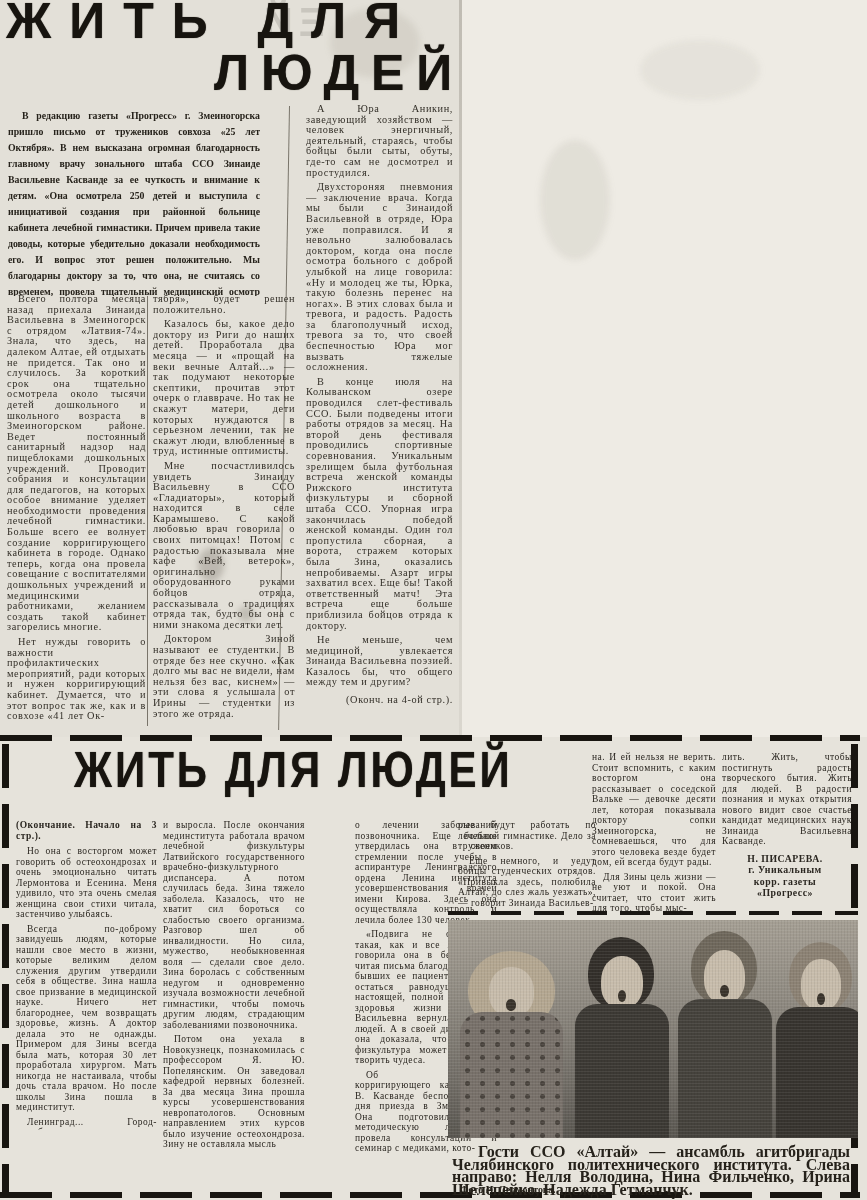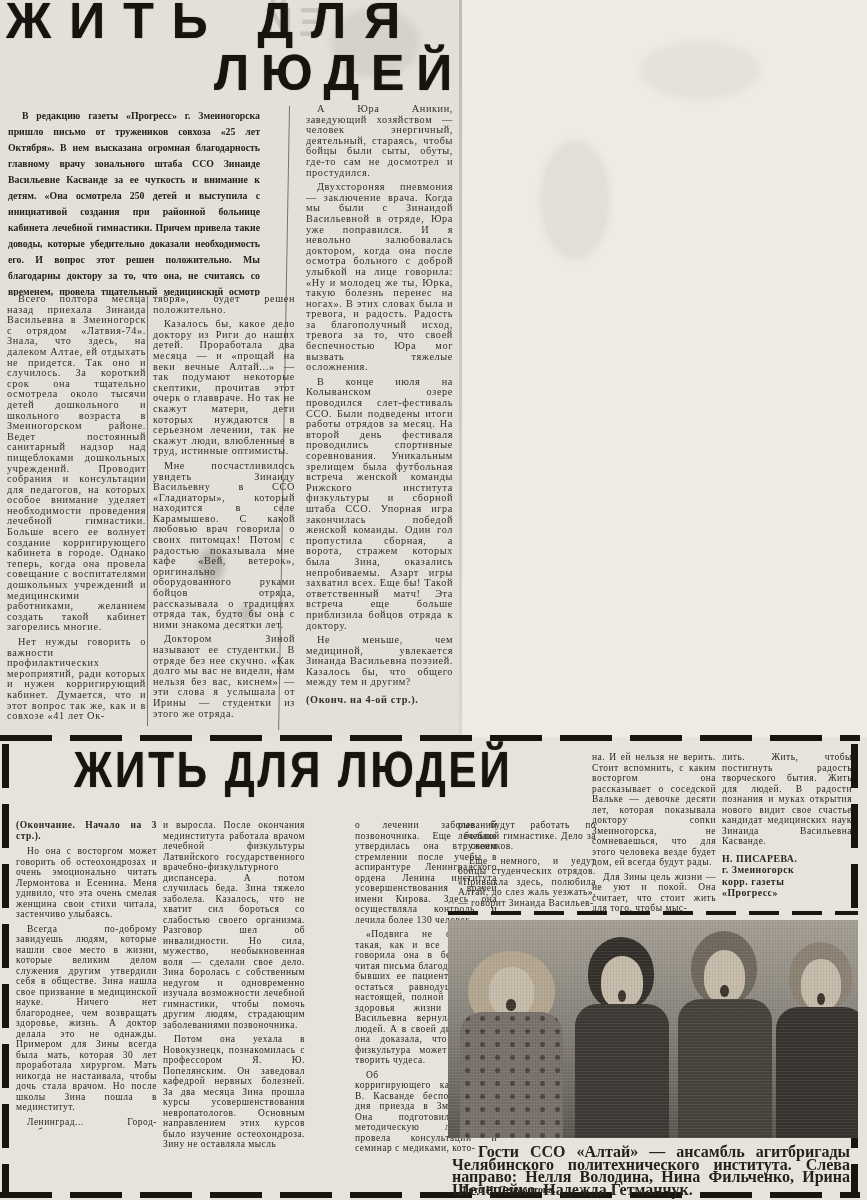--- a/index.html
+++ b/index.html
@@ -27,32 +27,32 @@
   .col{position:absolute;overflow:hidden;text-align:justify;}
   .para{margin:0 0 4px 0;text-indent:11px;text-align:justify;}
   .para.cont{text-indent:0;}
   .intro{left:8px;top:108px;width:252px;height:188px;font-weight:bold;
          font-size:9.8px;line-height:16px;color:#26221b;}
   .intro .para{text-indent:14px;margin-bottom:2px;}
   .tcol{font-size:10.3px;line-height:10.6px;letter-spacing:.6px;color:#332f28;}
   .top-col1{left:7px;top:294px;width:139px;height:436px;}
   .top-col2{left:153px;top:294px;width:142px;height:436px;}
   .top-col3{left:306px;top:104px;width:147px;height:628px;}
-  .note{font-weight:bold;text-indent:0;text-align:left;margin-top:7px;}
+  .note{font-weight:normal;text-indent:0;text-align:right;margin-top:7px;}
   .bcol{font-size:9.5px;line-height:10.5px;letter-spacing:.5px;color:#2a2620;}
   .b-col1{left:16px;top:820px;width:141px;height:310px;}
   .b-col2{left:163px;top:820px;width:142px;height:372px;}
   .b-col3{left:311px;top:820px;width:142px;height:372px;margin-left:44px;}
   .b-col4{left:458px;top:820px;width:138px;height:92px;}
   .b-col5{left:592px;top:752px;width:124px;height:162px;}
   .b-col6{left:722px;top:752px;width:130px;height:176px;}
   .lead{font-weight:bold;text-indent:0;margin-bottom:5px;}
   .signature{margin-top:6px;font-weight:bold;text-align:right;font-size:9.8px;
              line-height:11.5px;padding-right:4px;}
-  .sig-line{text-align:left;}
+  .sig-line{text-align:center;}
   
   .vrule{position:absolute;width:1px;background:#79746a;}
   .vrule-a{left:289px;top:106px;height:624px;transform:rotate(1deg);transform-origin:top;}
   .vrule-b{left:147px;top:296px;height:430px;}
   .dash-h{position:absolute;height:6px;
           background-image:repeating-linear-gradient(90deg,#181510 0 52px,rgba(0,0,0,0) 52px 70px);}
   .dash-h2{position:absolute;height:4px;
           background-image:repeating-linear-gradient(90deg,#1a1713 0 30px,rgba(0,0,0,0) 30px 43px);}
   .dash-v{position:absolute;width:7px;
           background-image:repeating-linear-gradient(180deg,#181510 0 44px,rgba(0,0,0,0) 44px 60px);}
@@ -178,21 +178,21 @@
 
   <div class="col bcol b-col5">
     <p class="para cont">на. И ей нельзя не верить. Стоит вспомнить, с каким восторгом она рассказывает о соседской Вальке — девочке десяти лет, которая показывала доктору сопки Змеиногорска, не сомневаешься, что для этого человека везде будет дом, ей всегда будут рады.</p>
     <p class="para">Для Зины цель жизни — не уют и покой. Она считает, что стоит жить для того, чтобы мыс-</p>
   </div>
 
   <div class="col bcol b-col6">
     <p class="para cont">лить. Жить, чтобы постигнуть радость творческого бытия. Жить для людей. В радости познания и муках открытия нового видит свое счастье кандидат медицинских наук Зинаида Васильевна Касванде.</p>
     <div class="signature">
       <div class="sig-line">Н. ПИСАРЕВА.</div>
-      <div class="sig-line">г. Змеиногорск</div>
+      <div class="sig-line">г. Уникальным</div>
       <div class="sig-line">корр. газеты</div>
       <div class="sig-line">«Прогресс»</div>
     </div>
   </div>
 
   <div class="dash-h2 photo-rule"></div>
 
   <div class="photo">
     <div class="fig fig1">
       <div class="hair"></div>

